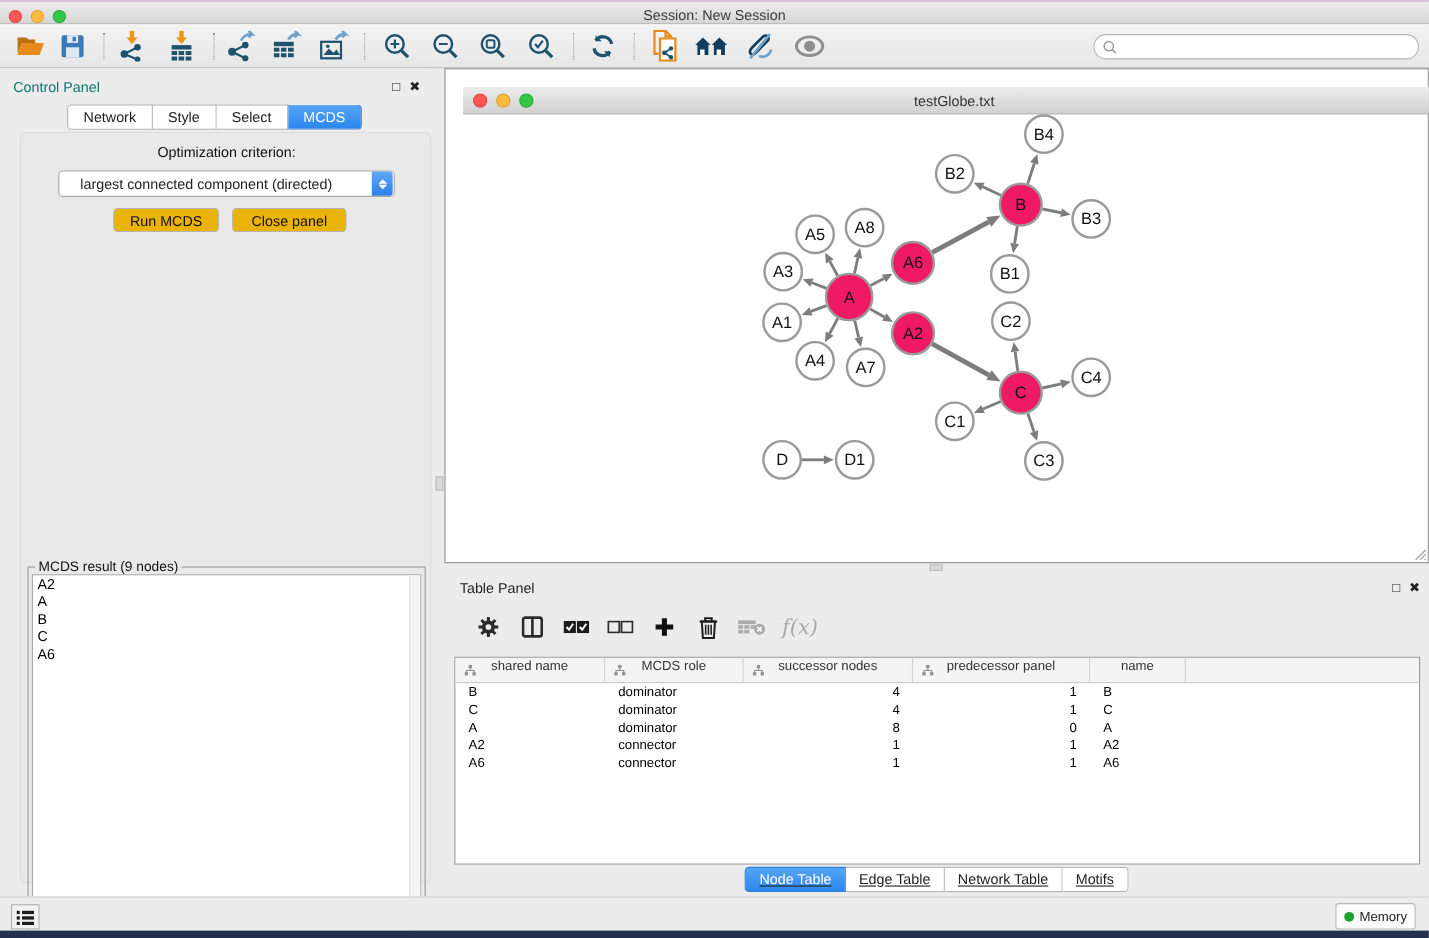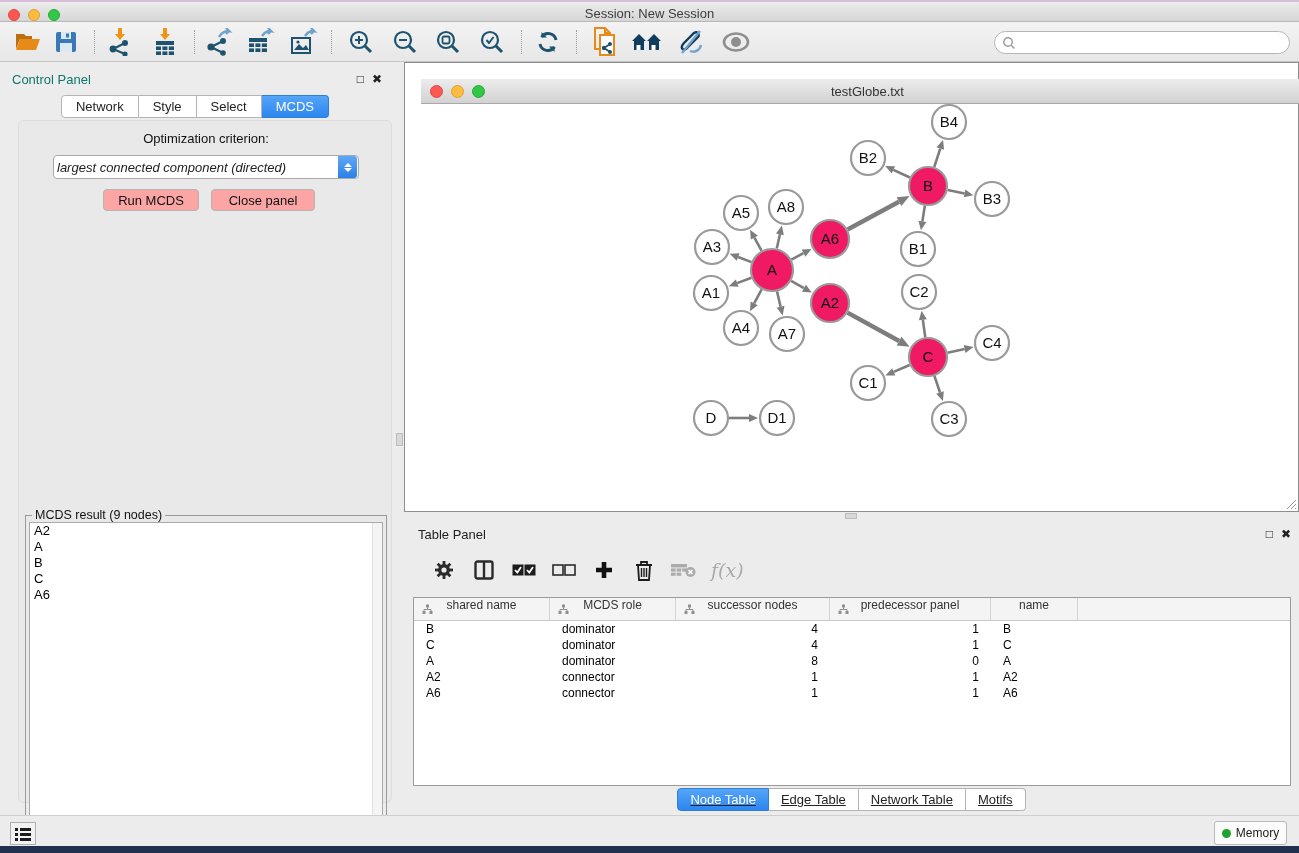--- a/index.html
+++ b/index.html
@@ -51,28 +51,28 @@
   .seg-tab:last-child { border-radius:0 4px 4px 0; }
   .seg-tab.selected { background:linear-gradient(#55a5f7,#2d86ef); border-color:#2d7fd8;
     color:#fff; }
   #cp-body { position:absolute; left:18px; top:58px; width:374px; height:683px;
     background:#e9e9e9; border:1px solid #dcdcdc; border-radius:6px; }
   #opt-label { position:absolute; left:0; top:10px; width:374px; text-align:center;
     font-size:13px; color:#111; }
   #criterion-select { position:absolute; left:34px; top:34px; width:306px; height:24px;
     background:#fff; border:1px solid #a9a9a9; border-radius:4px;
     display:flex; align-items:center; font-size:13px; cursor:default; }
-  #criterion-select .val { flex:1; padding-left:3px; white-space:nowrap;font-style:italic; }
+  #criterion-select .val { flex:1; padding-left:19px; white-space:nowrap; }
   #criterion-select .stepper { width:19px; height:22px; margin-right:1px;
     background:linear-gradient(#5fa8f7,#2d7fe8); border-radius:0 3px 3px 0;
     display:flex; flex-direction:column; align-items:center; justify-content:center; gap:1px; }
   .stp { width:0; height:0; border-left:4px solid transparent; border-right:4px solid transparent; }
   .stp.up { border-bottom:4px solid #fff; }
   .stp.dn { border-top:4px solid #fff; }
-  .cp-btn { position:absolute; top:68px; height:22px; background:#fca5a5;
+  .cp-btn { position:absolute; top:68px; height:22px; background:#eab308;
     border:1px solid #b4b4b4; border-radius:4px; font-size:13px; color:#111;
     display:flex; align-items:center; justify-content:center; cursor:default; }
   #run-btn { left:84px; width:96px; }
   #close-btn { left:192px; width:104px; }
   #result-box { position:absolute; left:6px; top:394px; width:362px; height:338px;
     border:1px solid #9a9a9a; }
   #result-legend { position:absolute; left:6px; top:-8px; background:#e9e9e9;
     padding:0 3px; font-size:12.5px; color:#111; }
   #mcds-result-list { position:absolute; left:3px; top:6px; right:3px; bottom:3px;
     background:#fff; border:1px solid #aaa; overflow:hidden; }

